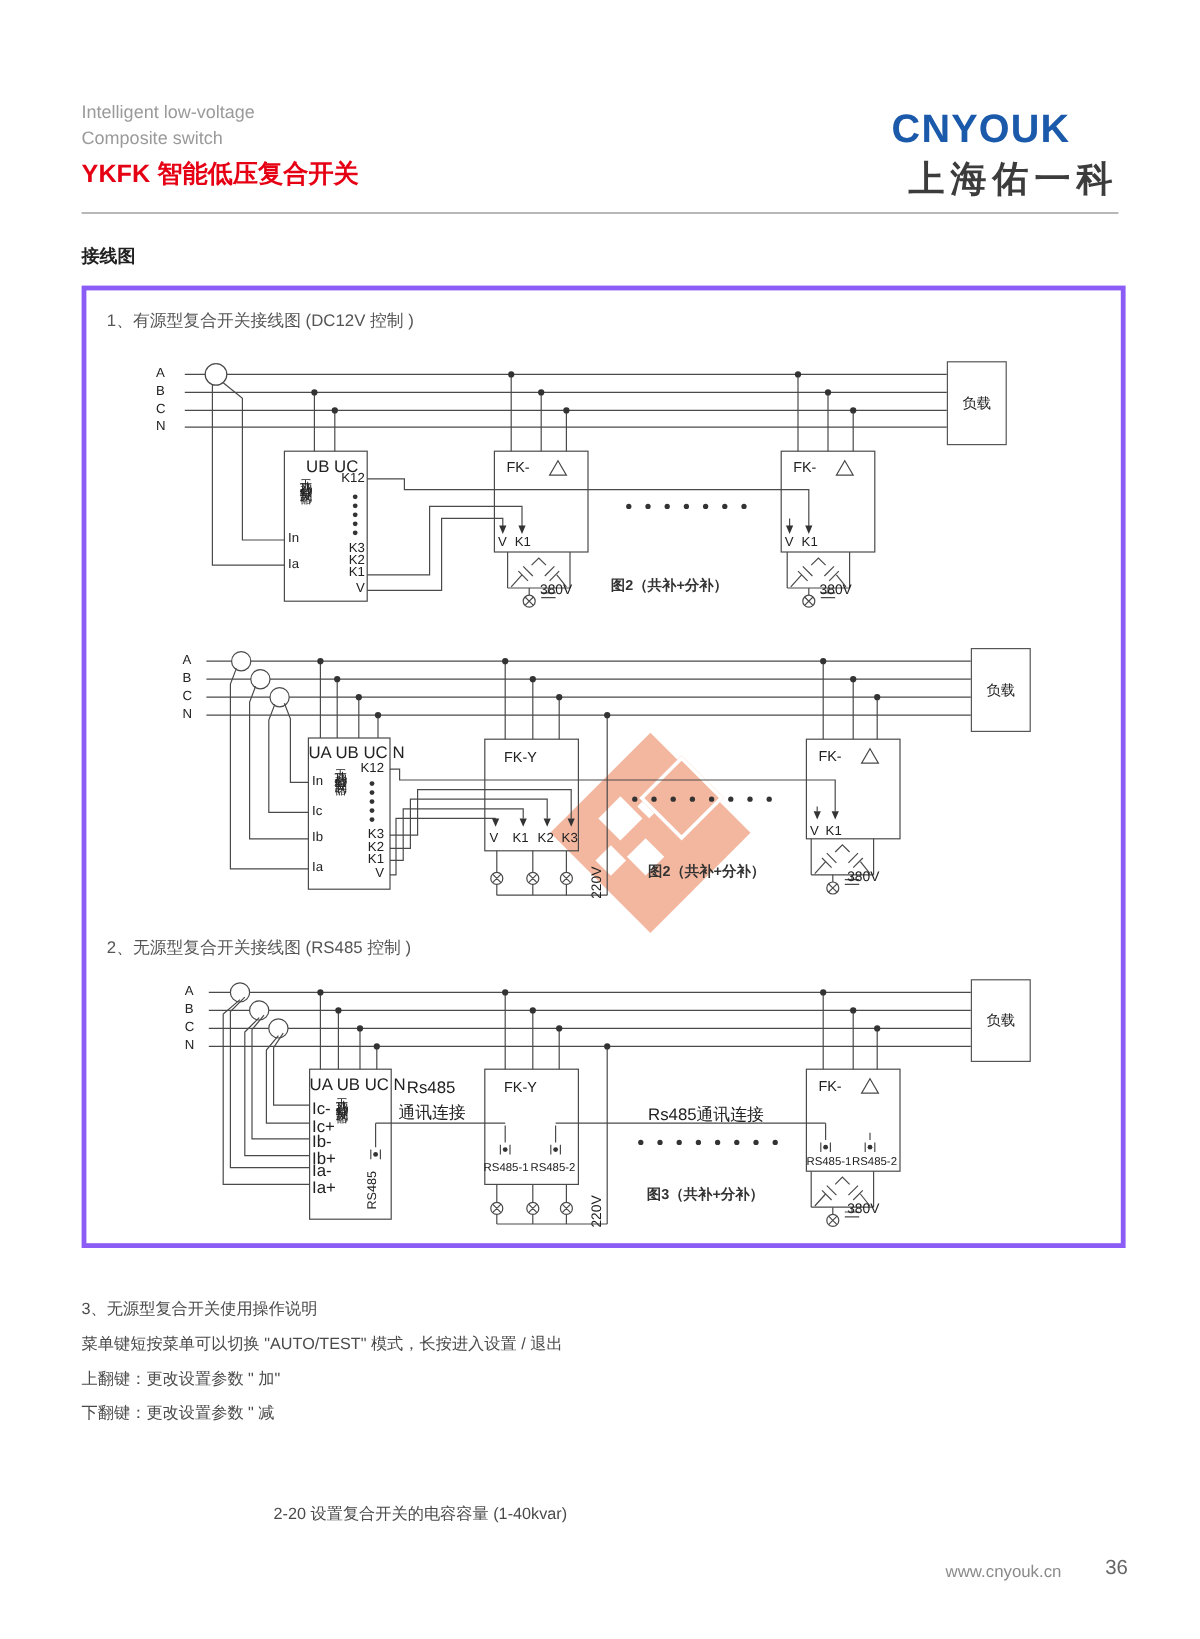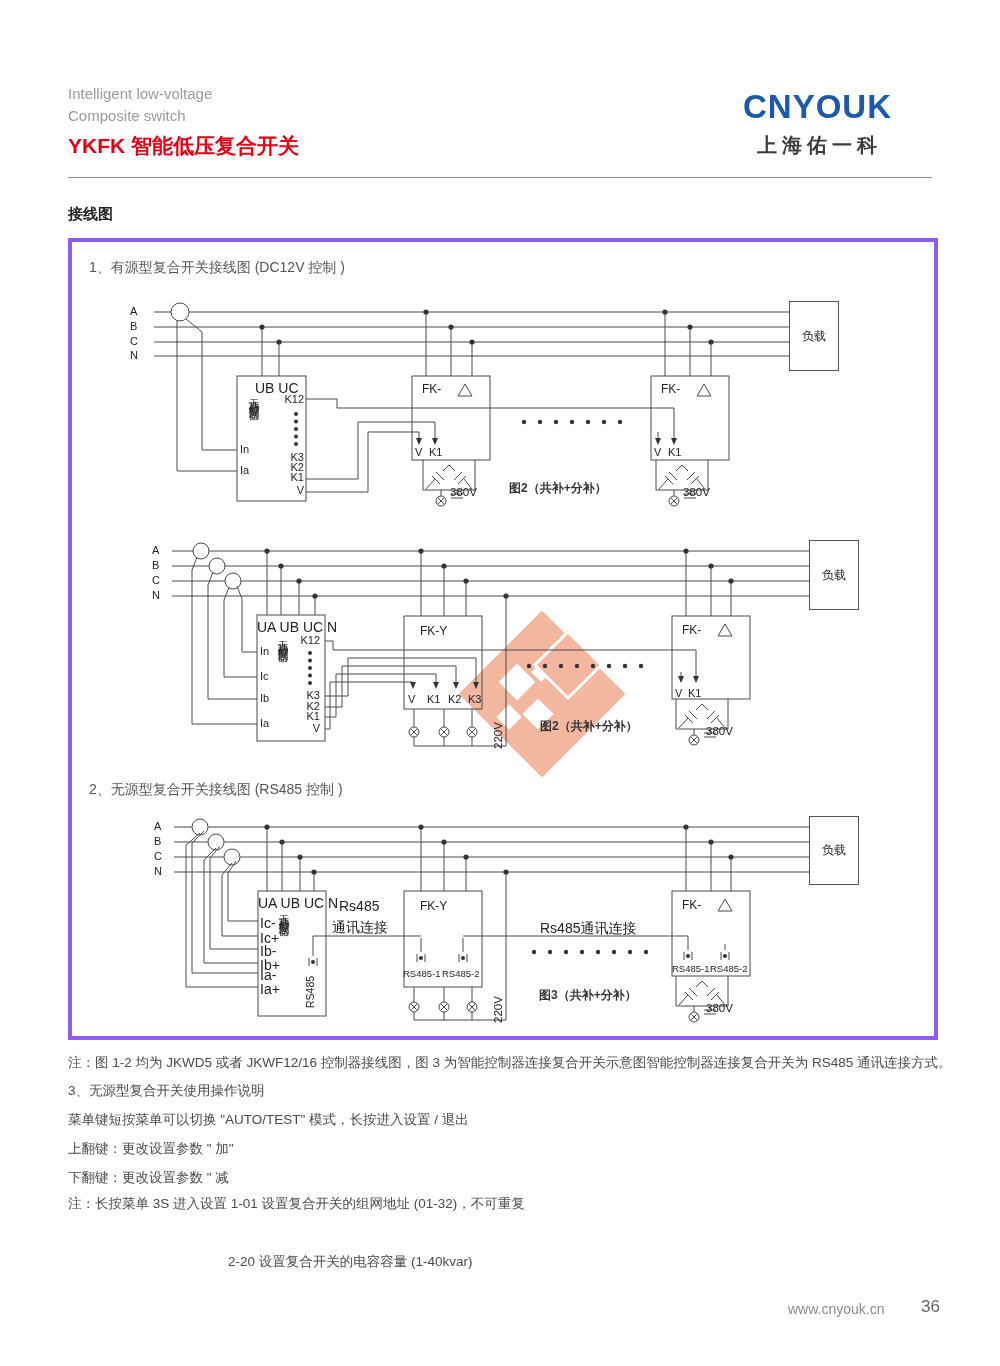--- a/index.html
+++ b/index.html
@@ -2,21 +2,21 @@
 <html><head>
 <meta charset="utf-8">
 <style>
   html,body{margin:0;padding:0;background:#fff;}
   .page{position:relative;width:1000px;height:1366px;background:#fff;overflow:hidden;
         font-family:"Liberation Sans",sans-serif;}
   
   .hdr-sub{position:absolute;font-size:15px;color:#9a9a9a;line-height:1;}
   .hdr-title{position:absolute;font-size:21px;font-weight:bold;color:#e60014;line-height:1;}
   .logo{position:absolute;font-size:33px;font-weight:bold;color:#1b5aab;letter-spacing:1px;line-height:1;}
-  .logo-cn{position:absolute;font-size:20px;font-weight:bold;color:#3c3c3c;letter-spacing:5px;line-height:1;}
+  .logo-cn{position:absolute;font-size:30px;font-weight:bold;color:#3c3c3c;letter-spacing:5px;line-height:1;}
   .hdr-rule{position:absolute;left:68px;top:177px;width:864px;height:0;border-top:1px solid #8a8a8a;}
   .section-title{position:absolute;left:68px;top:206px;font-size:15px;font-weight:bold;color:#222;line-height:1;}
   
   .diagram-box{position:absolute;left:68px;top:238px;width:862px;height:794px;border:4px solid #8b5cf6;}
   .dg-title{position:absolute;font-size:14px;color:#555;line-height:1;white-space:nowrap;z-index:3;}
   .dl{position:absolute;font-size:11px;color:#222;line-height:1;white-space:nowrap;z-index:3;}
   .dl10{font-size:14px;}
   .dl95{font-size:9.5px;}
   .cap{position:absolute;font-size:12px;font-weight:600;color:#333;line-height:1;white-space:nowrap;z-index:3;}
   .vtext{position:absolute;writing-mode:vertical-rl;text-orientation:upright;font-size:10.5px;
@@ -372,24 +372,22 @@
     <div class="rot" style="left:421px;top:781px;">220V</div>
     <div class="dl dl10" style="left:468px;top:679px;">Rs485通讯连接</div>
     <div class="cap" style="left:467px;top:747px;">图3（共补+分补）</div>
     <div class="dl" style="left:610px;top:657px;font-size:12px;">FK-</div>
     <div class="dl dl95" style="left:600px;top:722px;">RS485-1</div>
     <div class="dl dl95" style="left:638px;top:722px;">RS485-2</div>
     <div class="dl" style="left:634px;top:761px;font-size:11.5px;">380V</div>
     <div class="load-box" style="left:737px;top:574px;width:48px;height:67px;">负载</div>
   </div>
 
-  <div class="note" style="top:1056px;">注：图 1-2 均为 JKWD5 或者 JKWF12/16 控制器接线图，图 3 为智能控制器连接复合开关示意图智能控制器连接复合开关为 RS485 通讯连接方式。</div>
   <div class="note" style="top:1084px;">3、无源型复合开关使用操作说明</div>
   <div class="note" style="top:1113px;">菜单键短按菜单可以切换 "AUTO/TEST" 模式，长按进入设置 / 退出</div>
   <div class="note" style="top:1142px;">上翻键：更改设置参数 " 加"</div>
   <div class="note" style="top:1171px;">下翻键：更改设置参数 " 减</div>
-  <div class="note" style="top:1197px;">注：长按菜单 3S 进入设置 1-01 设置复合开关的组网地址 (01-32)，不可重复</div>
   <div class="note" style="top:1225px;left:228px;margin-top:30px;">2-20 设置复合开关的电容容量 (1-40kvar)</div>
 
   <div class="foot-url">www.cnyouk.cn</div>
   <div class="foot-page">36</div>
 
 </div>
 
 </body></html>

